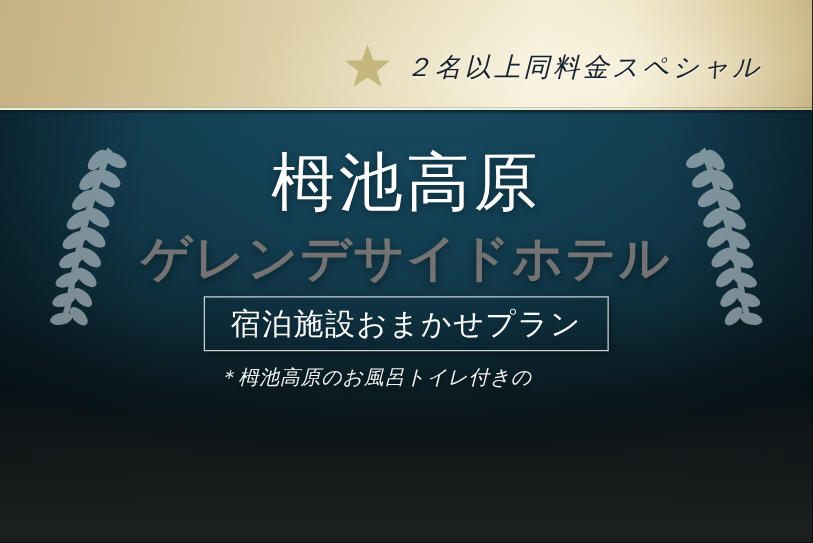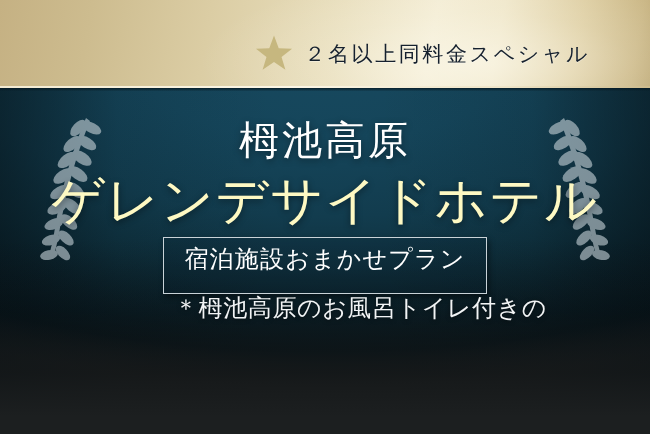--- a/index.html
+++ b/index.html
@@ -98,22 +98,23 @@
 
   .header-row {
     position: absolute;
     left: 0;
     top: 0;
     width: 650px;
     height: 86px;
     display: flex;
     align-items: center;
     justify-content: flex-end;
-    padding-right: 60px;
+    padding-right: 40px;
     box-sizing: border-box;
+    font-style: italic;
   }
   .star-icon {
     width: 40px;
     height: 40px;
     margin-right: 10px;
     margin-top: 22px;
     flex: 0 0 auto;
     display: block;
   }
   .header-text {
@@ -138,65 +139,67 @@
   
   .title-block {
     position: absolute;
     left: 0;
     top: 118px;
     width: 650px;
     text-align: center;
   }
   .title-main {
     color: #ffffff;
-    font-size: 40px;
+    font-size: 51px;
     letter-spacing: 3px;
     line-height: 1.16;
     text-shadow: 0 2px 7px rgba(0,0,0,0.45);
   }
   .title-sub {
-    color: #fef9c3;
-    font-size: 52px;
+    color: #737373;
+    font-size: 40px;
     letter-spacing: 1.5px;
     line-height: 1.2;
     margin-top: 6px;
     text-shadow: 0 2px 7px rgba(0,0,0,0.45);
+    font-weight: bold;
   }
 
   
   .plan-box-wrap {
     position: absolute;
     left: 0;
     top: 237px;
     width: 650px;
     display: flex;
     justify-content: center;
   }
   .plan-box {
     border: 1px solid #c9d3d8;
-    padding: 5px 20px 18px 20px;
+    padding: 5px 20px 5px 20px;
     color: #ffffff;
     font-size: 24px;
     letter-spacing: 1.2px;
     white-space: nowrap;
     box-shadow: 2px 3px 6px rgba(0,0,0,0.45);
     background: rgba(8,34,46,0.10);
   }
 
   
   .bullets {
     position: absolute;
     left: 174px;
     top: 291px;
     width: 420px;
     color: #f2f4f5;
-    font-size: 24px;
+    font-size: 16px;
     line-height: 1.48;
     letter-spacing: 0.6px;
     text-shadow: 0 1px 4px rgba(0,0,0,0.5);
+    font-style: italic;
   }
   .bullet-line { white-space: nowrap; }
   .bullet-cont { white-space: nowrap; padding-left: 16px; }
 </style>
 </head>
 <body>
 
 <div class="banner">
 
   <div class="bg-base"></div>

